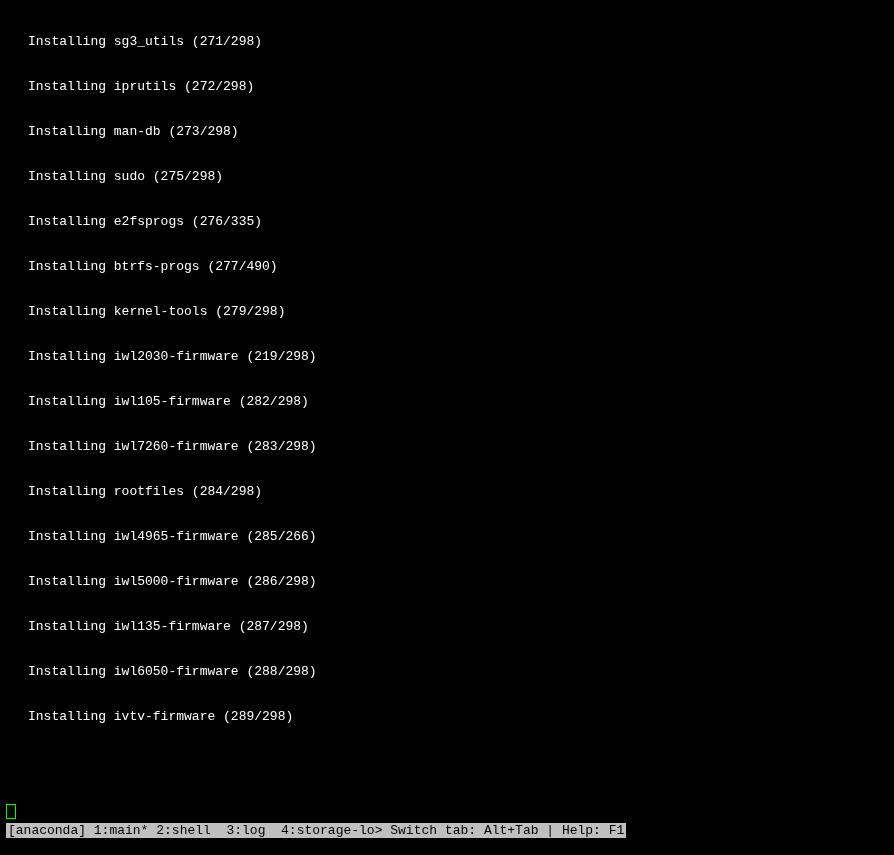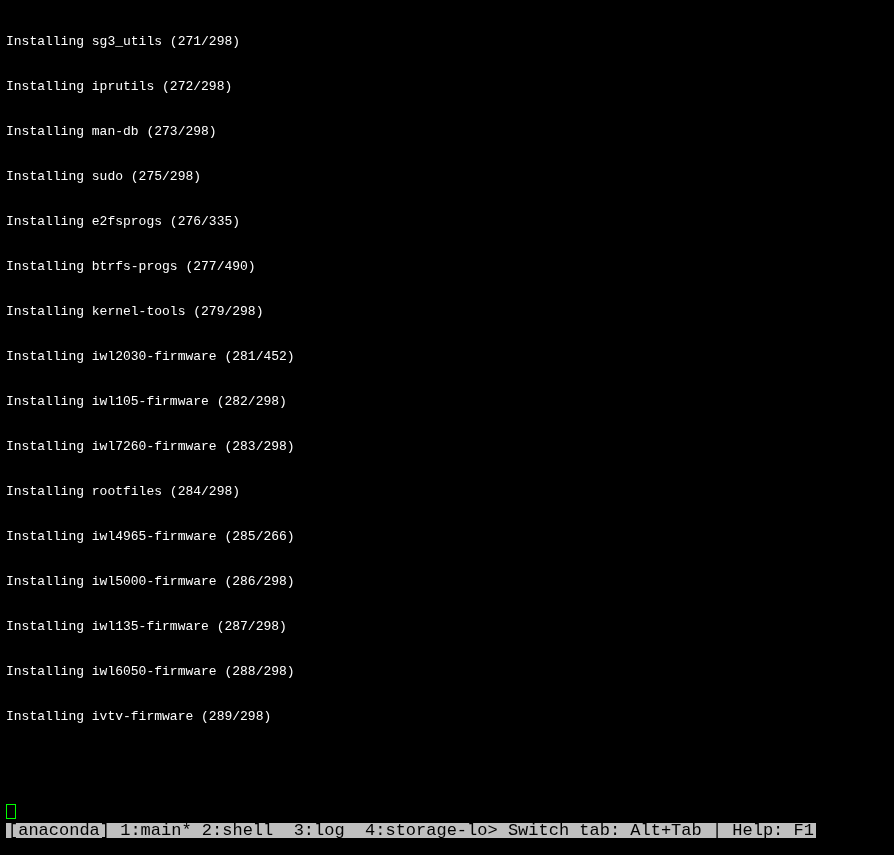--- a/index.html
+++ b/index.html
@@ -17,20 +17,21 @@
       height: 855px;
       position: relative;
       overflow: hidden;
     }
     .terminal-output {
       padding: 4px 6px;
       white-space: pre;
     }
     .log-line {
       display: block;
+      margin-left: 22px;
     }
     .cursor {
       position: absolute;
       left: 6px;
       bottom: 32px;
       color: #00ff00;
       background-color: transparent;
     }
     .cursor::before {
       content: "";
@@ -41,36 +42,36 @@
     }
     .status-bar {
       position: absolute;
       bottom: 17px;
       left: 6px;
       background-color: #bfbfbf;
       color: #000000;
       padding: 0 2px;
       white-space: pre;
       font-family: "Courier New", Courier, monospace;
-      font-size: 17px;
+      font-size: 13px;
       line-height: 15px;
     }
   </style>
 </head>
 <body>
 
 <div class="terminal-output">
   <span class="log-line">Installing sg3_utils (271/298)</span>
   <span class="log-line">Installing iprutils (272/298)</span>
   <span class="log-line">Installing man-db (273/298)</span>
   <span class="log-line">Installing sudo (275/298)</span>
   <span class="log-line">Installing e2fsprogs (276/335)</span>
   <span class="log-line">Installing btrfs-progs (277/490)</span>
   <span class="log-line">Installing kernel-tools (279/298)</span>
-  <span class="log-line">Installing iwl2030-firmware (281/452)</span>
+  <span class="log-line">Installing iwl2030-firmware (219/298)</span>
   <span class="log-line">Installing iwl105-firmware (282/298)</span>
   <span class="log-line">Installing iwl7260-firmware (283/298)</span>
   <span class="log-line">Installing rootfiles (284/298)</span>
   <span class="log-line">Installing iwl4965-firmware (285/266)</span>
   <span class="log-line">Installing iwl5000-firmware (286/298)</span>
   <span class="log-line">Installing iwl135-firmware (287/298)</span>
   <span class="log-line">Installing iwl6050-firmware (288/298)</span>
   <span class="log-line">Installing ivtv-firmware (289/298)</span>
   
   

